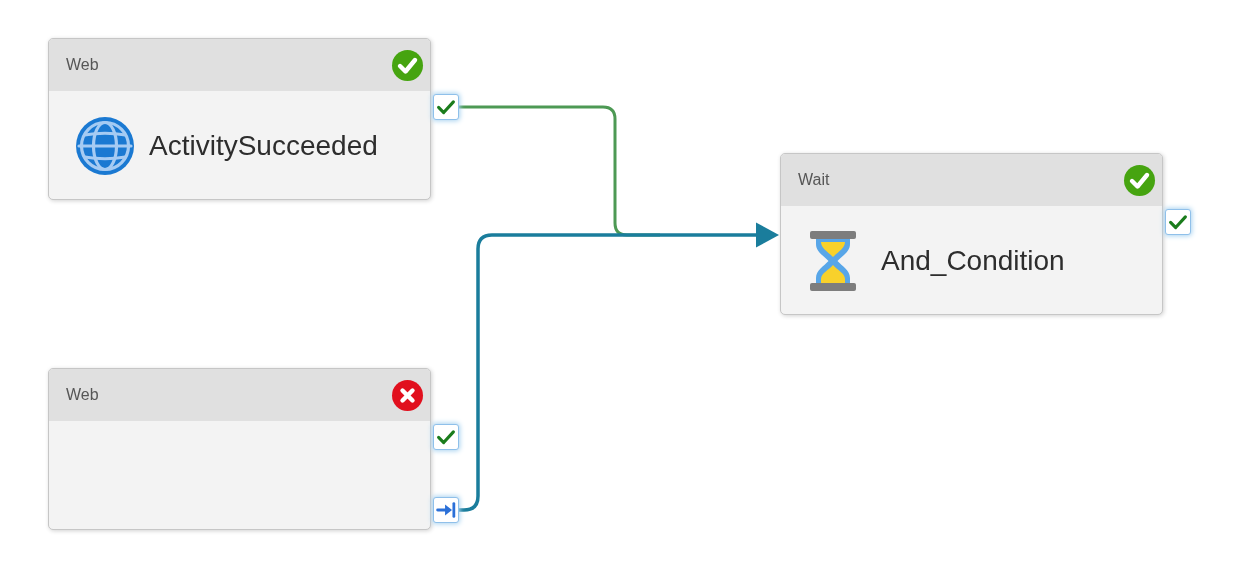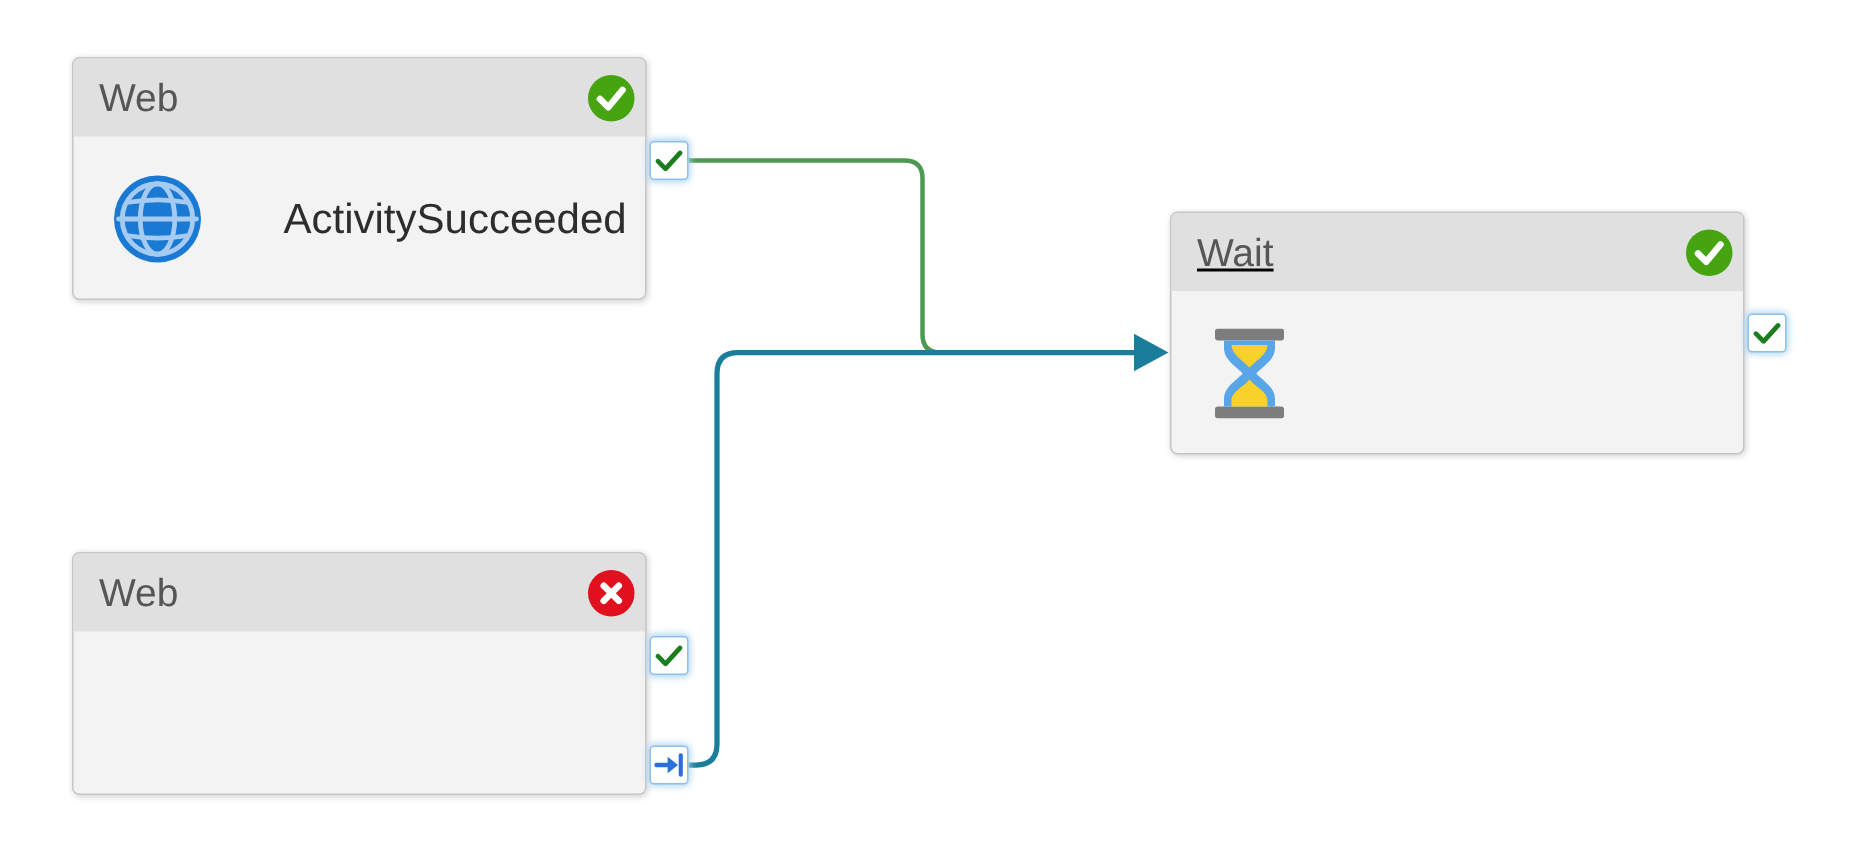--- a/index.html
+++ b/index.html
@@ -30,51 +30,50 @@
     height: 162px;
     background: #f3f3f3;
     border: 1px solid #c6c6c6;
     border-radius: 5px;
     box-shadow: 1px 1px 4px rgba(0,0,0,0.18);
     z-index: 2;
     overflow: hidden;
   }
   .node-succeeded { left: 48px;  top: 38px; }
   .node-failed    { left: 48px;  top: 368px; }
-  .node-wait      { left: 780px; top: 141px; text-decoration: underline; }
+  .node-wait      { left: 780px; top: 153px; }
 
   .node-header {
     height: 52px;
     background: #e0e0e0;
     display: flex;
     align-items: center;
     justify-content: space-between;
     padding: 0 7px 0 17px;
   }
   .node-type {
-    font-size: 26px;
+    font-size: 16px;
     color: #565656;
   }
   .badge {
     width: 31px; height: 31px;
     border-radius: 50%;
     display: flex;
     align-items: center;
     justify-content: center;
     flex: 0 0 auto;
   }
   .badge-green { background: #46a410; }
   .badge-red   { background: #e1101e; }
 
   .node-body {
     height: 109px;
     display: flex;
     align-items: center;
     padding-left: 26px;
-    gap: 40px;
   }
   .icon-wrap {
     width: 74px;
     display: flex;
     align-items: center;
     flex: 0 0 auto;
   }
   .node-name {
     font-size: 28px;
     color: #2d2d2d;
@@ -157,20 +156,21 @@
     <div class="node-body">
       <span class="icon-wrap">
         <svg width="52" height="60" viewBox="0 0 52 60">
           <rect x="3" y="0" width="46" height="8" rx="2" fill="#7d7d7d"></rect>
           <rect x="3" y="52" width="46" height="8" rx="2" fill="#7d7d7d"></rect>
           <path d="M 9 8 H 43 V 13 C 43 21 35 25 30.5 30 C 35 35 43 39 43 47 V 52 H 9 V 47 C 9 39 17 35 21.5 30 C 17 25 9 21 9 13 Z" fill="#58a6e8"></path>
           <path d="M 14 11 H 38 C 38 17 31 21 26 26 C 21 21 14 17 14 11 Z" fill="#f8d12b"></path>
           <path d="M 26 34 C 30 39 38 42 38 48 V 52 H 14 V 48 C 14 42 22 39 26 34 Z" fill="#f8d12b"></path>
         </svg>
       </span>
+      <span class="node-name">And_Condition</span>
     </div>
   </div>
 
   <div class="port port-s-succeeded">
     <svg width="26" height="26" viewBox="0 0 26 26">
       <polyline points="5,13.5 10.5,19 21,7.5" fill="none" stroke="#1a7c1c" stroke-width="3.4" stroke-linecap="round" stroke-linejoin="round"></polyline>
     </svg>
   </div>
 
   <div class="port port-s-failed">

